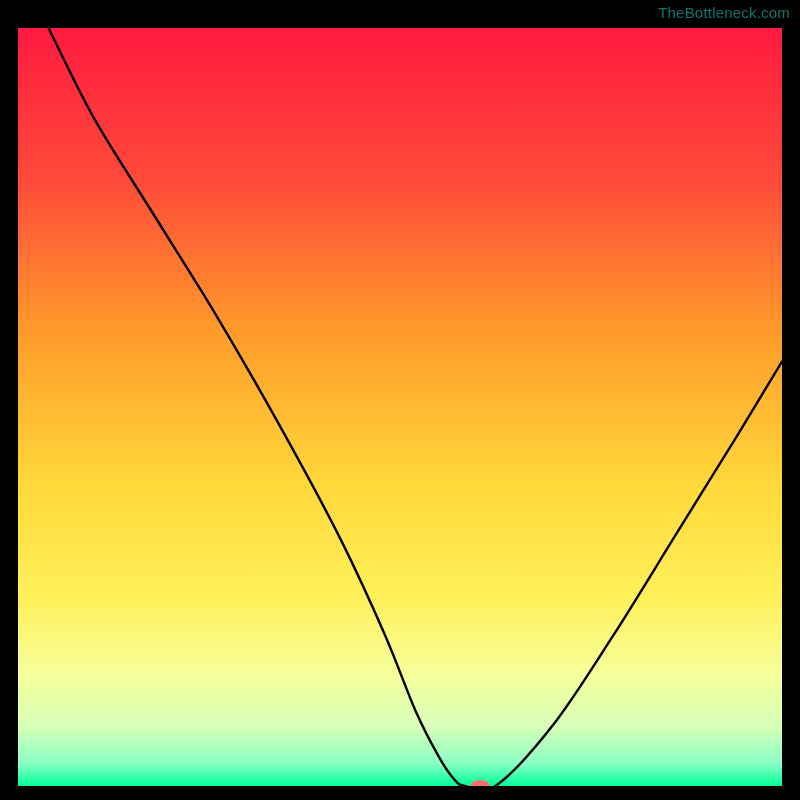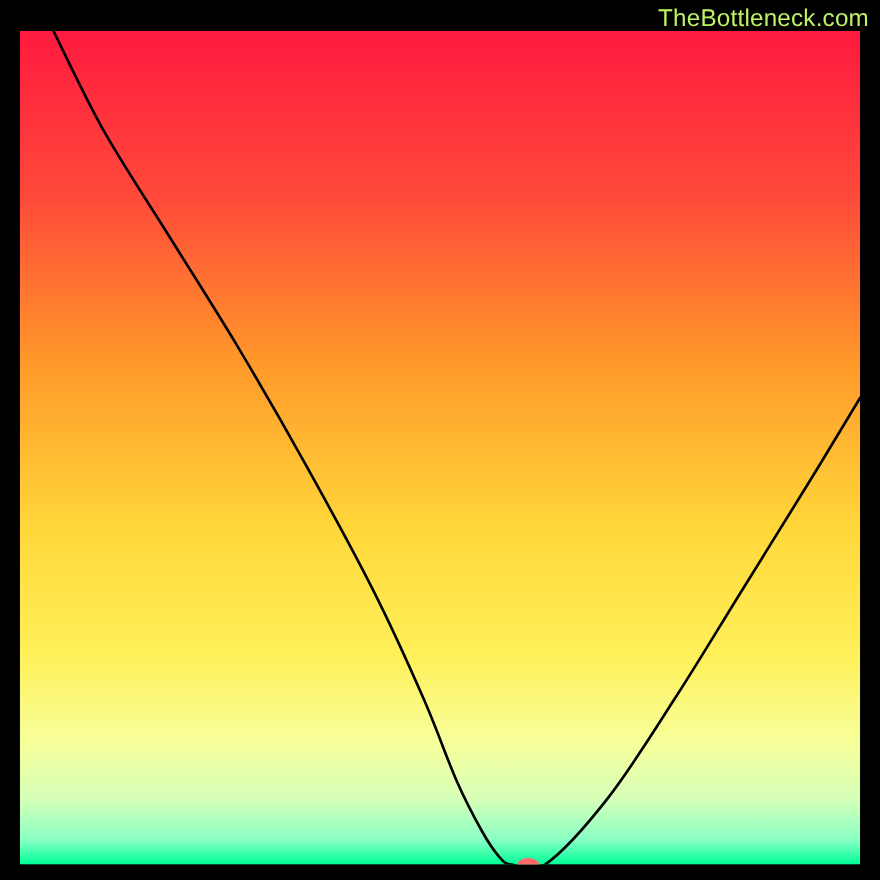--- a/index.html
+++ b/index.html
@@ -8,22 +8,22 @@
     background: #000;
     width: 800px;
     height: 800px;
     position: relative;
     font-family: Arial, Helvetica, sans-serif;
   }
   .watermark {
     position: absolute;
     top: 4px;
     right: 10px;
-    color: #bef264;
-    font-size: 22px;
+    color: #0f766e;
+    font-size: 15px;
     font-weight: 400;
     z-index: 10;
     letter-spacing: 0.2px;
     margin-left: 26px;
   }
   .plot-area {
     position: absolute;
     left: 18px;
     top: 28px;
     width: 764px;

